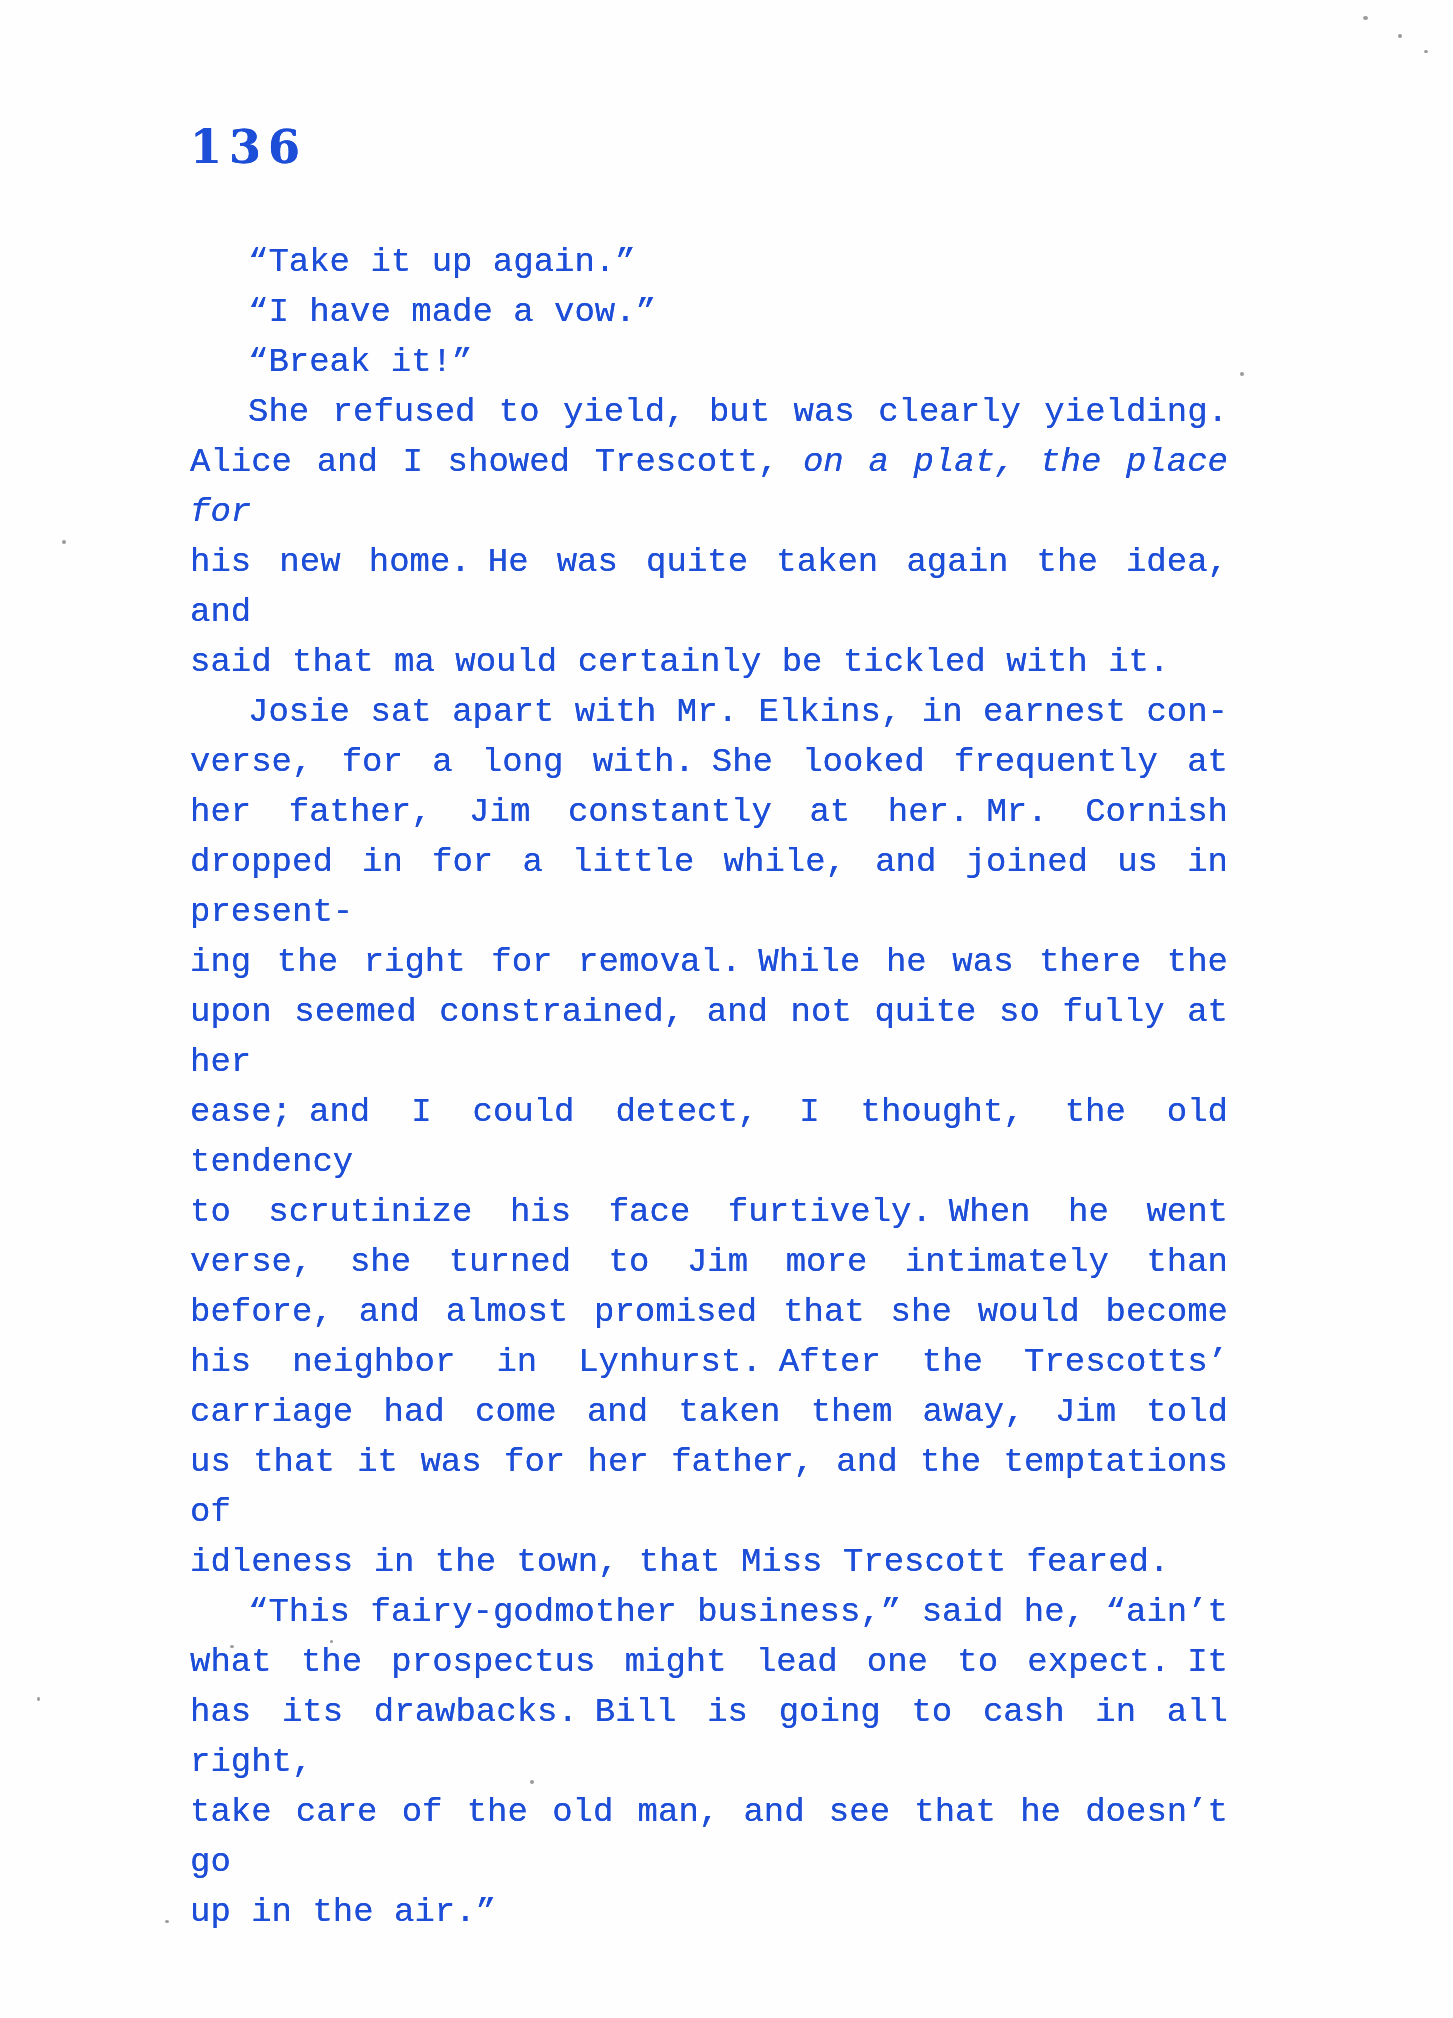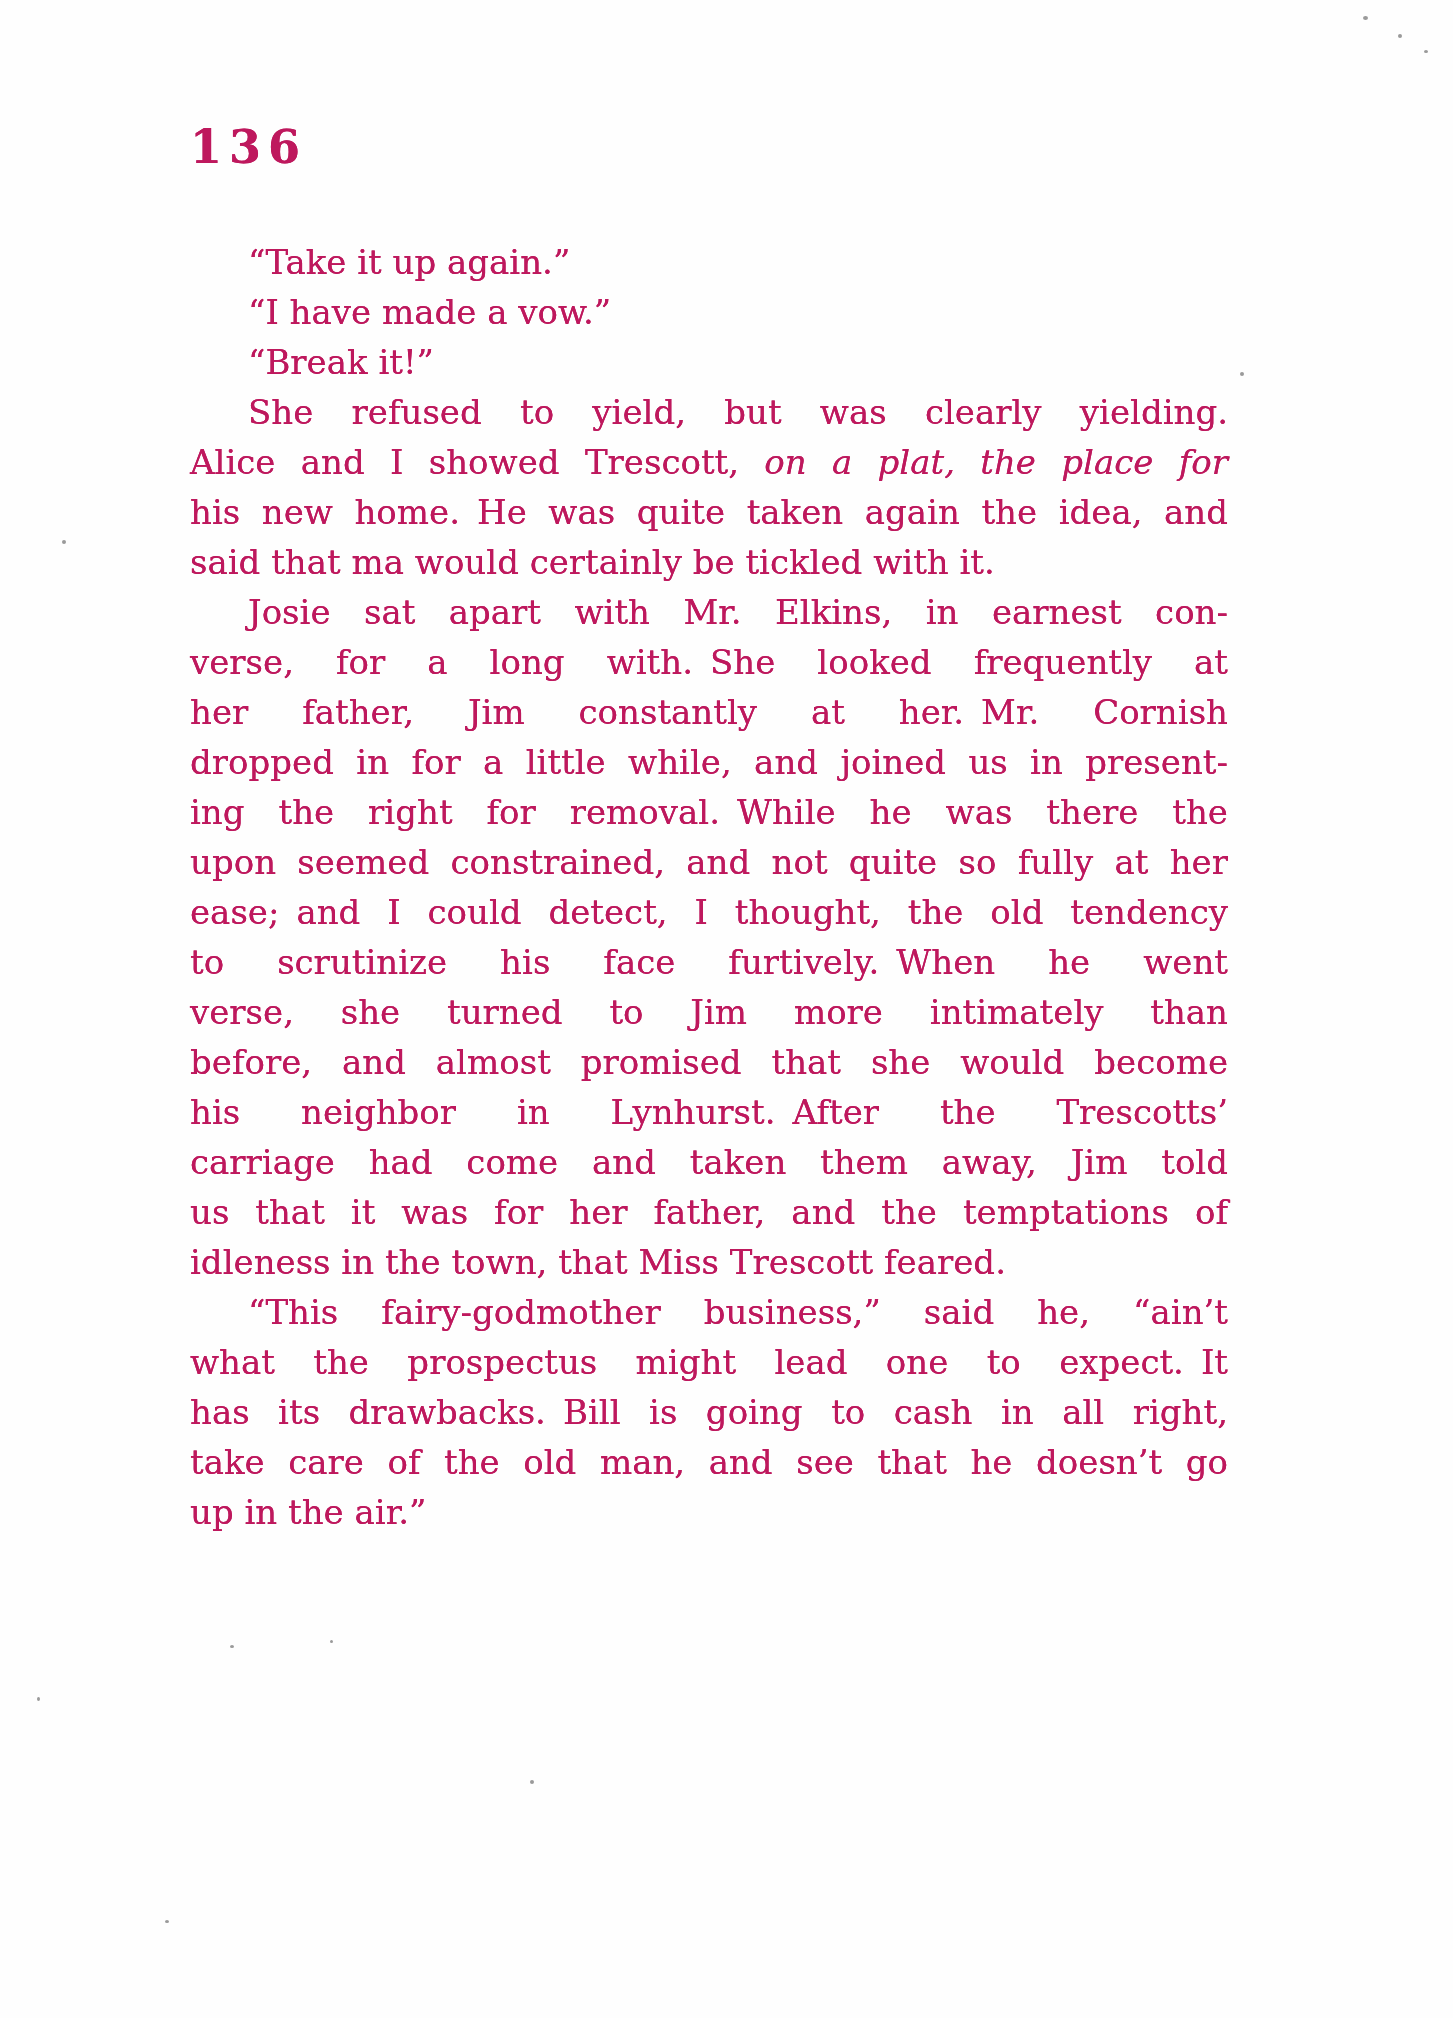--- a/index.html
+++ b/index.html
@@ -3,21 +3,21 @@
 <meta charset="utf-8">
 <style>
   html,body { margin:0; padding:0; }
   .page {
     position: relative;
     width: 1453px;
     height: 2018px;
     background: #fefefe;
     overflow: hidden;
     font-family: "DejaVu Serif", "Liberation Serif", serif;
-    color: #be185d;
+    color: #1d4ed8;
   }
   .page-header {
     position: absolute;
     left: 190px;
     top: 118px;
     width: 1038px;
     display: flex;
     align-items: baseline;
     font-size: 46px;
     font-weight: 700;
@@ -41,20 +41,21 @@
     left: 190px;
     top: 237px;
     width: 1038px;
     font-size: 34px;
     line-height: 50px;
     text-shadow: 0 0 0.6px currentColor;
   }
   .line {
     text-align: justify;
     min-height: 50px;
+    font-family: Liberation Mono, monospace;
   }
   .line.j { text-align-last: justify; }
   .line.indent { text-indent: 58px; }
   .seg.italic { font-style: italic; margin-top: 10px; }
   .speck {
     position: absolute;
     background: #9a9a9a;
     border-radius: 50%;
   }
 </style>

